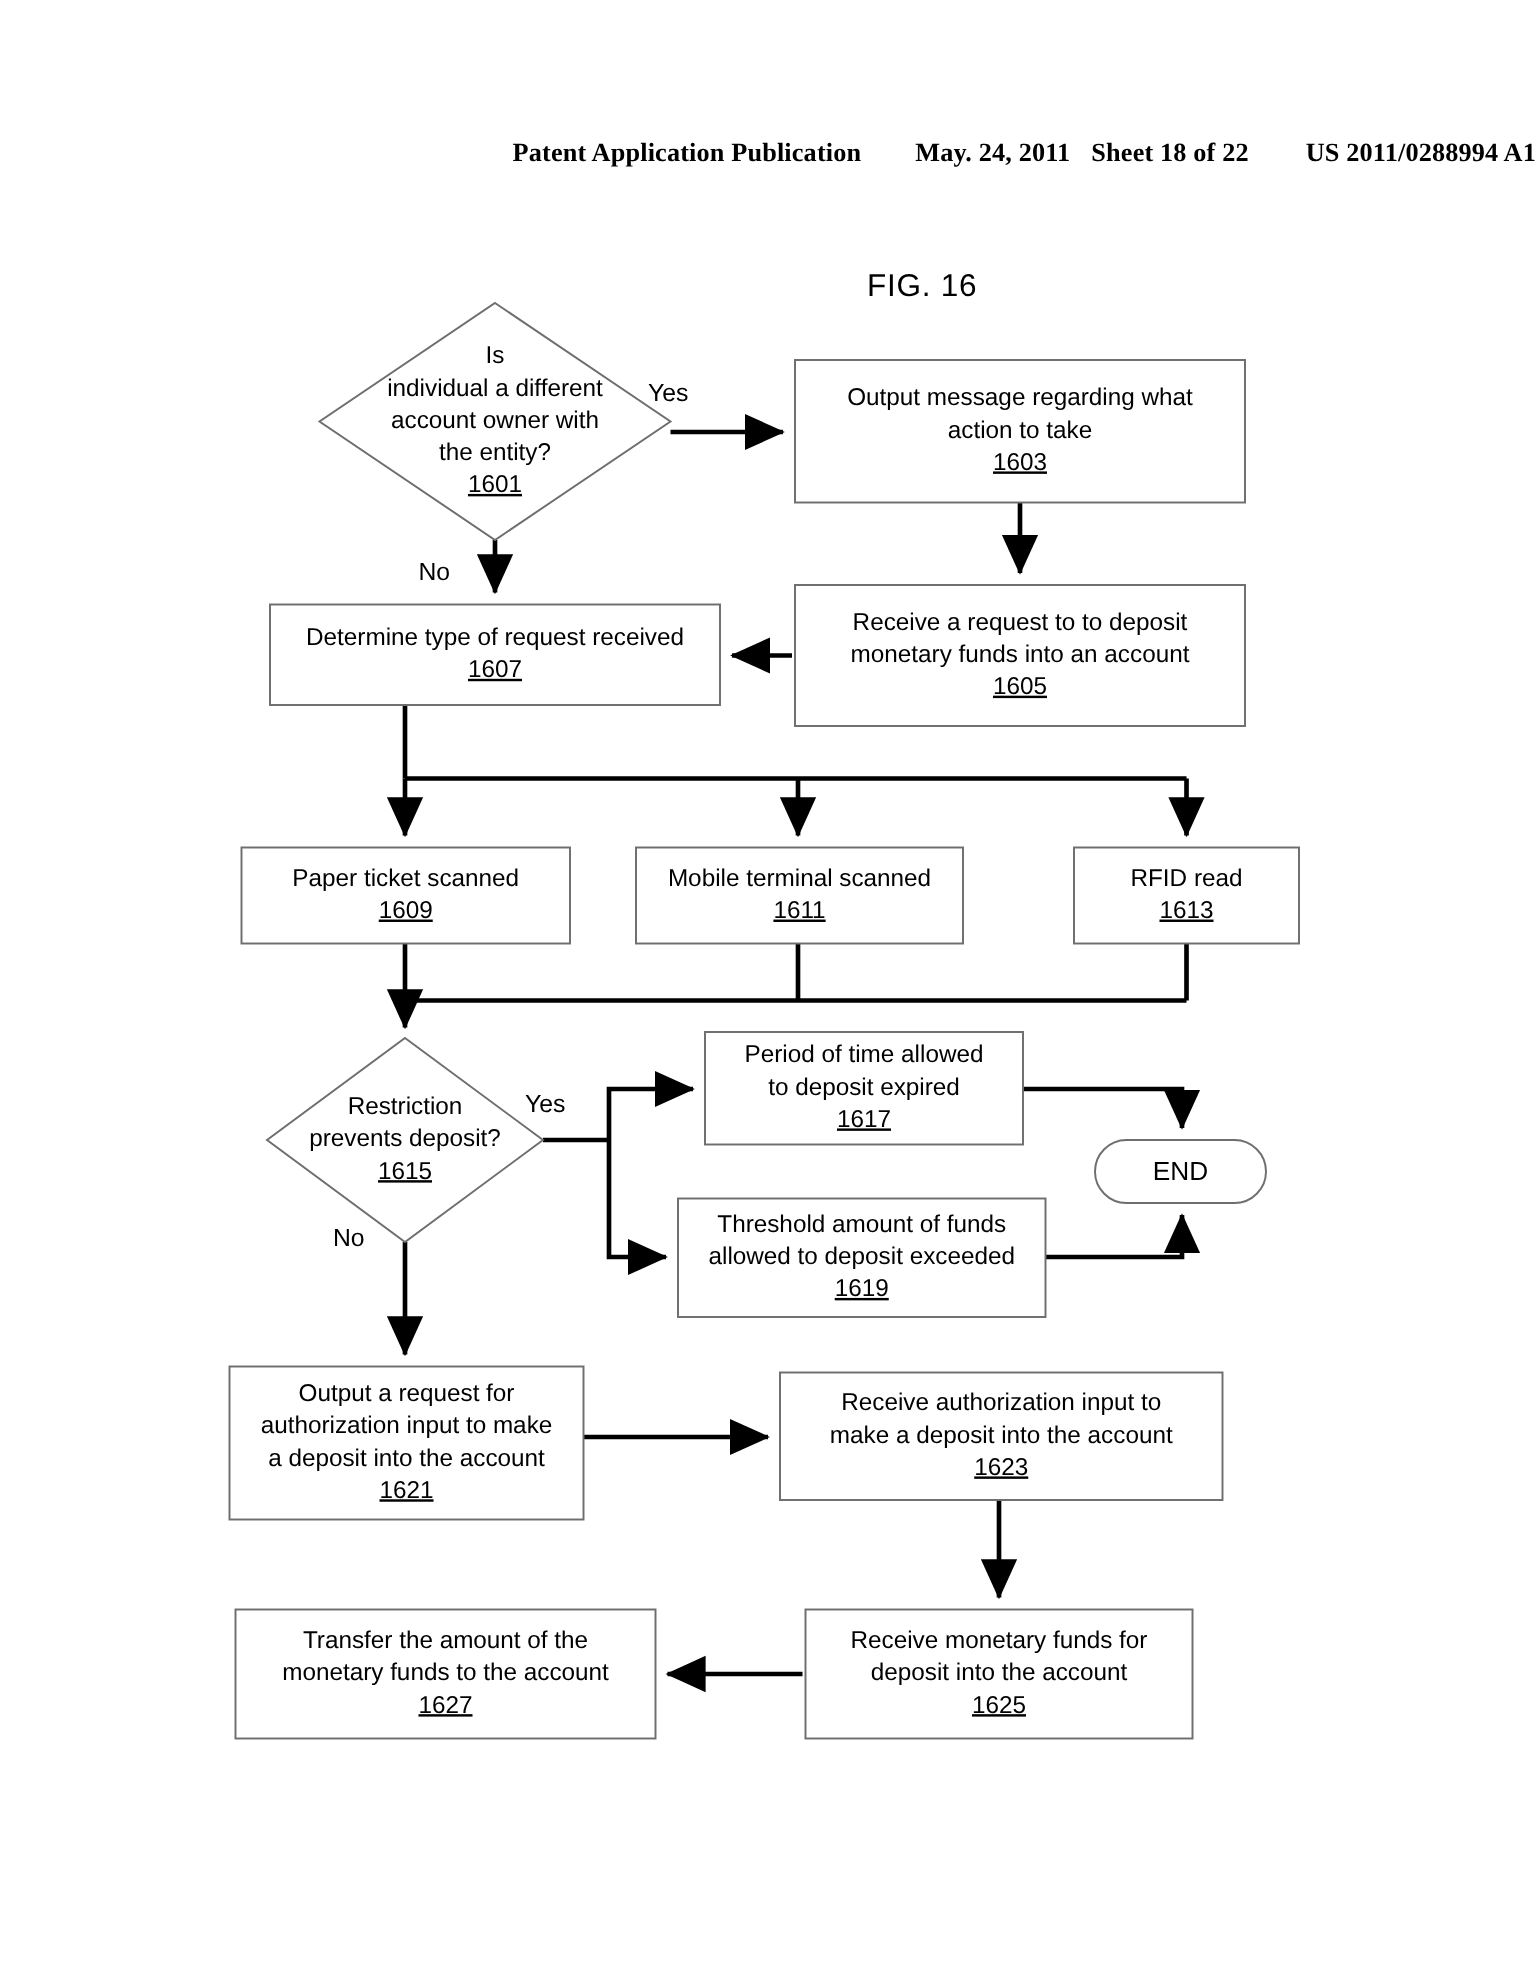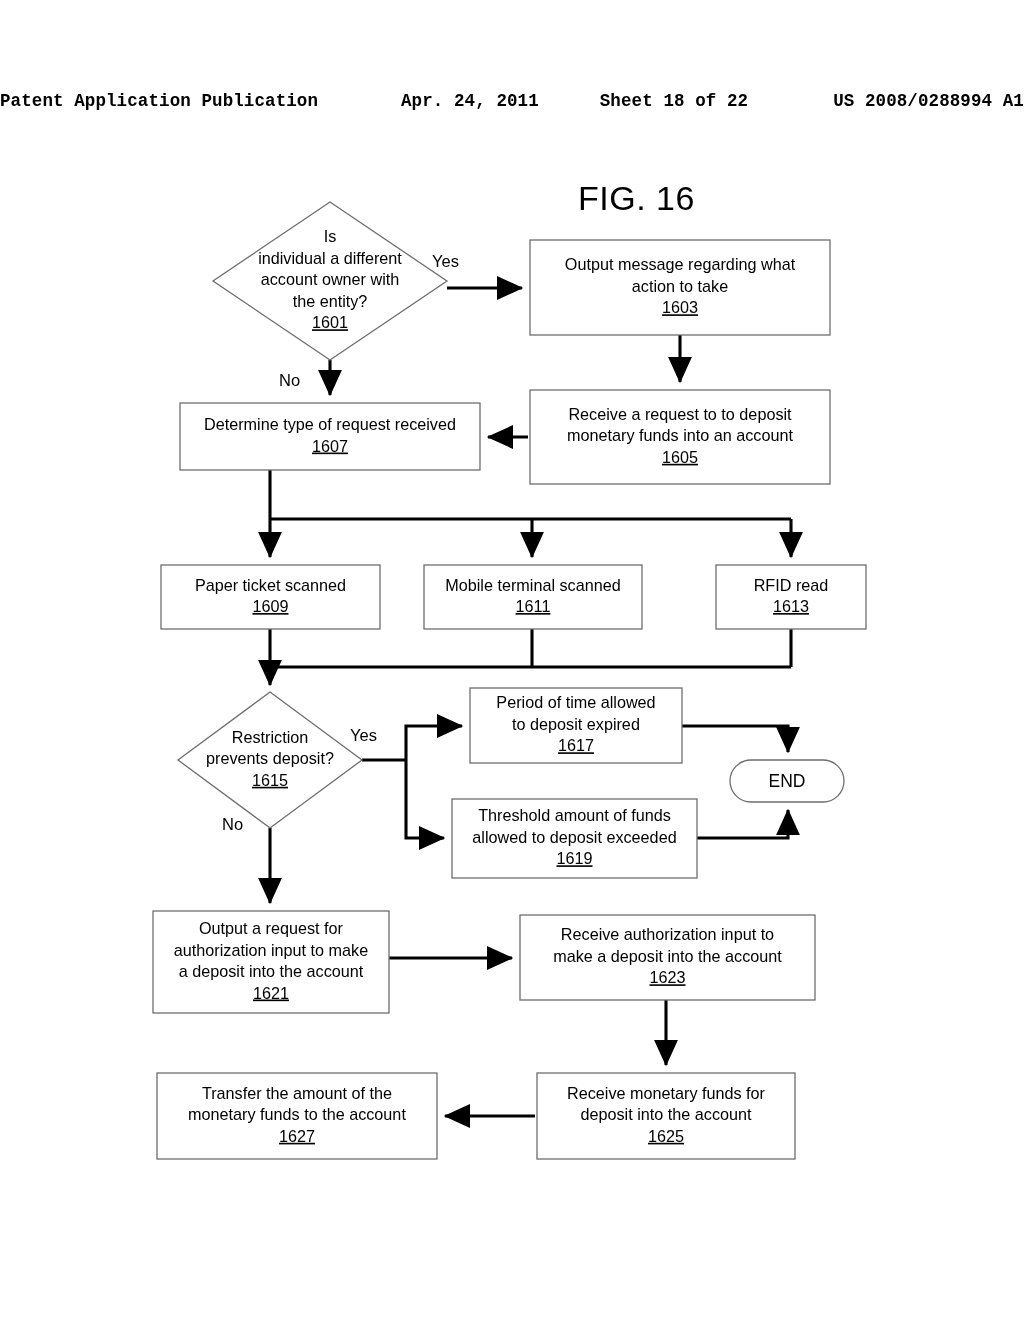--- a/index.html
+++ b/index.html
@@ -22,40 +22,40 @@
     height: 1320px;
     background: #ffffff;
   }
   
   #patent-header {
     position: absolute;
     top: 86px;
     left: 0;
     width: 1024px;
     height: 30px;
-    font-family: Liberation Mono, monospace;
+    font-family: Liberation Serif, serif;
     font-weight: bold;
     font-size: 17.5px;
     letter-spacing: 0.1px;
     white-space: nowrap;
     display: flex;
-    justify-content: space-between;
+    justify-content: flex-end;
     align-items: center;
   }
   #patent-header .hdr-seg { display: inline-block; }
   #patent-header .gap-wide { display: inline-block; width: 38px; }
   #patent-header .gap-mid  { display: inline-block; width: 14px; }
   #patent-header .gap-pub  { display: inline-block; width: 36px; }
 
   
   #figure-title {
     position: absolute;
     left: 578px;
     top: 179px;
-    font-size: 34px;
+    font-size: 21px;
     font-family: "Liberation Sans", sans-serif;
     letter-spacing: 0.5px;
     white-space: nowrap;
   }
 
   
   #flowchart-svg {
     position: absolute;
     left: 0;
     top: 0;
@@ -104,25 +104,25 @@
   }
 </style>
 </head>
 <body>
 
 <div id="page">
 
   <div id="patent-header">
     <span class="hdr-seg">Patent Application Publication</span>
     <span class="gap-pub"></span>
-    <span class="hdr-seg">Apr. 24, 2011</span>
+    <span class="hdr-seg">May. 24, 2011</span>
     <span class="gap-mid"></span>
     <span class="hdr-seg">Sheet 18 of 22</span>
     <span class="gap-wide"></span>
-    <span class="hdr-seg">US 2008/0288994 A1</span>
+    <span class="hdr-seg">US 2011/0288994 A1</span>
   </div>
 
   <div id="figure-title">FIG. 16</div>
 
   <svg id="flowchart-svg" viewBox="0 0 1024 1320" width="1024" height="1320" xmlns="http://www.w3.org/2000/svg">
     <defs>
       <marker id="arrowhead" markerWidth="9" markerHeight="9" refX="8.2" refY="4.5" orient="auto" markerUnits="strokeWidth">
         <path d="M0,0.6 L8.6,4.5 L0,8.4 z" fill="#000000"></path>
       </marker>
     </defs>

